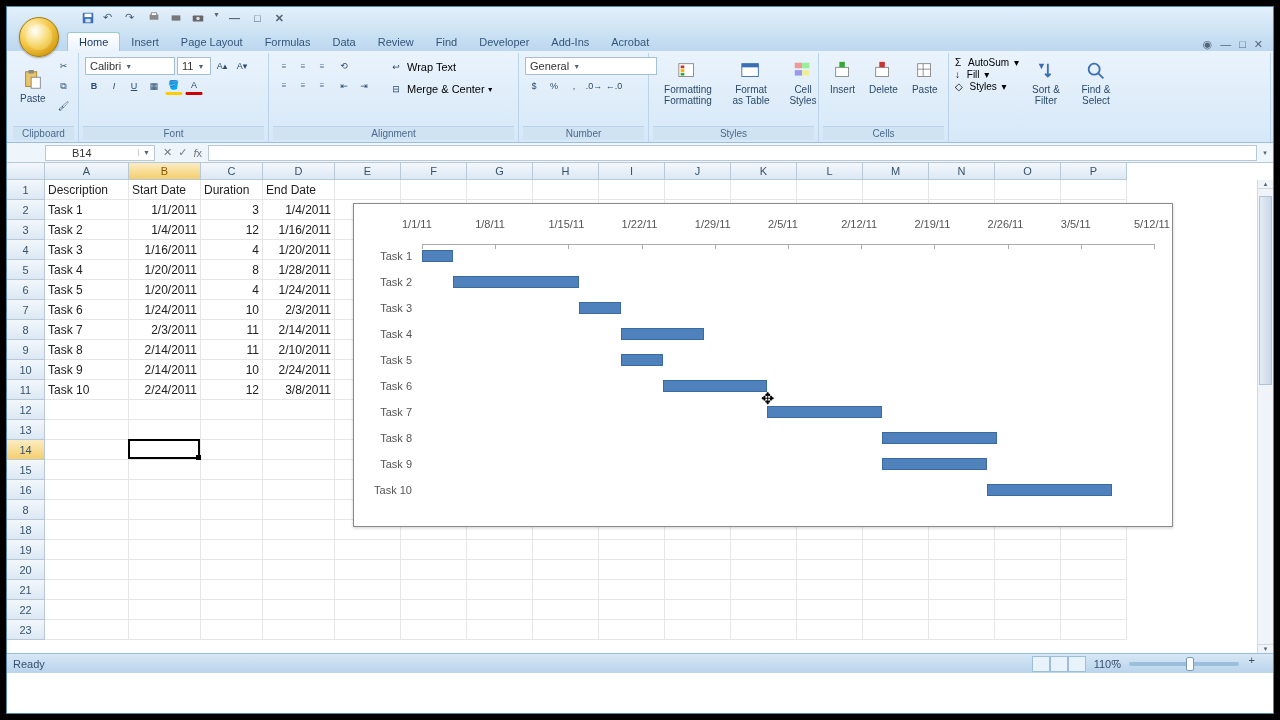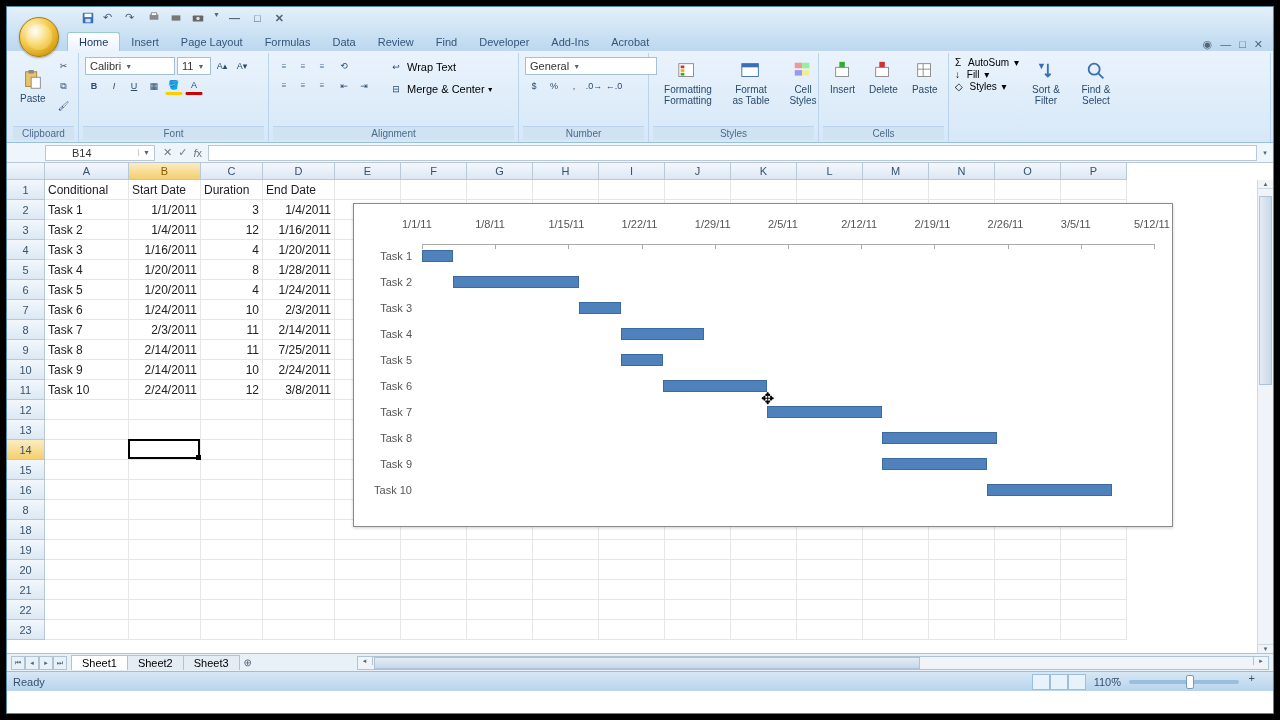--- a/index.html
+++ b/index.html
@@ -741,21 +741,21 @@
         <div class="cell" style="left: 422px; top: 440px; width: 66px; height: 20px;"></div>
         <div class="cell" style="left: 488px; top: 440px; width: 66px; height: 20px;"></div>
         <div class="cell" style="left: 554px; top: 440px; width: 66px; height: 20px;"></div>
         <div class="cell" style="left: 620px; top: 440px; width: 66px; height: 20px;"></div>
         <div class="cell" style="left: 686px; top: 440px; width: 66px; height: 20px;"></div>
         <div class="cell" style="left: 752px; top: 440px; width: 66px; height: 20px;"></div>
         <div class="cell" style="left: 818px; top: 440px; width: 66px; height: 20px;"></div>
         <div class="cell" style="left: 884px; top: 440px; width: 66px; height: 20px;"></div>
         <div class="cell" style="left: 950px; top: 440px; width: 66px; height: 20px;"></div>
         <div class="cell" style="left: 1016px; top: 440px; width: 66px; height: 20px;"></div>
-        <div class="cell" style="left: 0px; top: 0px; width: 84px; height: 20px;">Conditional</div>
+        <div class="cell" style="left: 0px; top: 0px; width: 84px; height: 20px;">Description</div>
         <div class="cell" style="left: 84px; top: 0px; width: 72px; height: 20px;">Start Date</div>
         <div class="cell" style="left: 156px; top: 0px; width: 62px; height: 20px;">Duration</div>
         <div class="cell" style="left: 218px; top: 0px; width: 72px; height: 20px;">End Date</div>
         <div class="cell" style="left: 0px; top: 20px; width: 84px; height: 20px;">Task 1</div>
         <div class="cell r" style="left: 84px; top: 20px; width: 72px; height: 20px;">1/1/2011</div>
         <div class="cell r" style="left: 156px; top: 20px; width: 62px; height: 20px;">3</div>
         <div class="cell r" style="left: 218px; top: 20px; width: 72px; height: 20px;">1/4/2011</div>
         <div class="cell" style="left: 0px; top: 40px; width: 84px; height: 20px;">Task 2</div>
         <div class="cell r" style="left: 84px; top: 40px; width: 72px; height: 20px;">1/4/2011</div>
         <div class="cell r" style="left: 156px; top: 40px; width: 62px; height: 20px;">12</div>
@@ -776,21 +776,21 @@
         <div class="cell r" style="left: 84px; top: 120px; width: 72px; height: 20px;">1/24/2011</div>
         <div class="cell r" style="left: 156px; top: 120px; width: 62px; height: 20px;">10</div>
         <div class="cell r" style="left: 218px; top: 120px; width: 72px; height: 20px;">2/3/2011</div>
         <div class="cell" style="left: 0px; top: 140px; width: 84px; height: 20px;">Task 7</div>
         <div class="cell r" style="left: 84px; top: 140px; width: 72px; height: 20px;">2/3/2011</div>
         <div class="cell r" style="left: 156px; top: 140px; width: 62px; height: 20px;">11</div>
         <div class="cell r" style="left: 218px; top: 140px; width: 72px; height: 20px;">2/14/2011</div>
         <div class="cell" style="left: 0px; top: 160px; width: 84px; height: 20px;">Task 8</div>
         <div class="cell r" style="left: 84px; top: 160px; width: 72px; height: 20px;">2/14/2011</div>
         <div class="cell r" style="left: 156px; top: 160px; width: 62px; height: 20px;">11</div>
-        <div class="cell r" style="left: 218px; top: 160px; width: 72px; height: 20px;">7/25/2011</div>
+        <div class="cell r" style="left: 218px; top: 160px; width: 72px; height: 20px;">2/10/2011</div>
         <div class="cell" style="left: 0px; top: 180px; width: 84px; height: 20px;">Task 9</div>
         <div class="cell r" style="left: 84px; top: 180px; width: 72px; height: 20px;">2/14/2011</div>
         <div class="cell r" style="left: 156px; top: 180px; width: 62px; height: 20px;">10</div>
         <div class="cell r" style="left: 218px; top: 180px; width: 72px; height: 20px;">2/24/2011</div>
         <div class="cell" style="left: 0px; top: 200px; width: 84px; height: 20px;">Task 10</div>
         <div class="cell r" style="left: 84px; top: 200px; width: 72px; height: 20px;">2/24/2011</div>
         <div class="cell r" style="left: 156px; top: 200px; width: 62px; height: 20px;">12</div>
         <div class="cell r" style="left: 218px; top: 200px; width: 72px; height: 20px;">3/8/2011</div>
         <div class="selbox" style="left: 83px; top: 259px; width: 72px; height: 20px;"></div>
       </div>
@@ -838,37 +838,20 @@
         <div class="task-label" style="right: 760px; top: 228px; width: 50px;">Task 8</div>
         <div class="bar" style="left: 528.114px; top: 228px; width: 115.029px;"></div>
         <div class="task-label" style="right: 760px; top: 254px; width: 50px;">Task 9</div>
         <div class="bar" style="left: 528.114px; top: 254px; width: 104.571px;"></div>
         <div class="task-label" style="right: 760px; top: 280px; width: 50px;">Task 10</div>
         <div class="bar" style="left: 632.686px; top: 280px; width: 125.486px;"></div>
         <div class="cursor" style="left: 407.086px; top: 185px;">✥</div>
       </div>
   </div>
 
-  <div class="sheet-tabs">
-    <div class="nav">
-      <span>⏮</span>
-      <span>◂</span>
-      <span>▸</span>
-      <span>⏭</span>
-    </div>
-    <div id="sheet-tabs-holder" style="display:flex">
-        <div class="stab">Sheet1</div>
-        <div class="stab inactive">Sheet2</div>
-        <div class="stab inactive">Sheet3</div>
-      </div>
-    <span style="width:18px;text-align:center;cursor:pointer;color:#567">⊕</span>
-    <div class="hscroll">
-        <div class="thumb"></div>
-      </div>
-  </div>
 
   <div class="status-bar">
     <span>Ready</span>
     <div class="right">
       <div class="view-btns">
         <span></span>
         <span></span>
         <span></span>
       </div>
       <span>110%</span>

